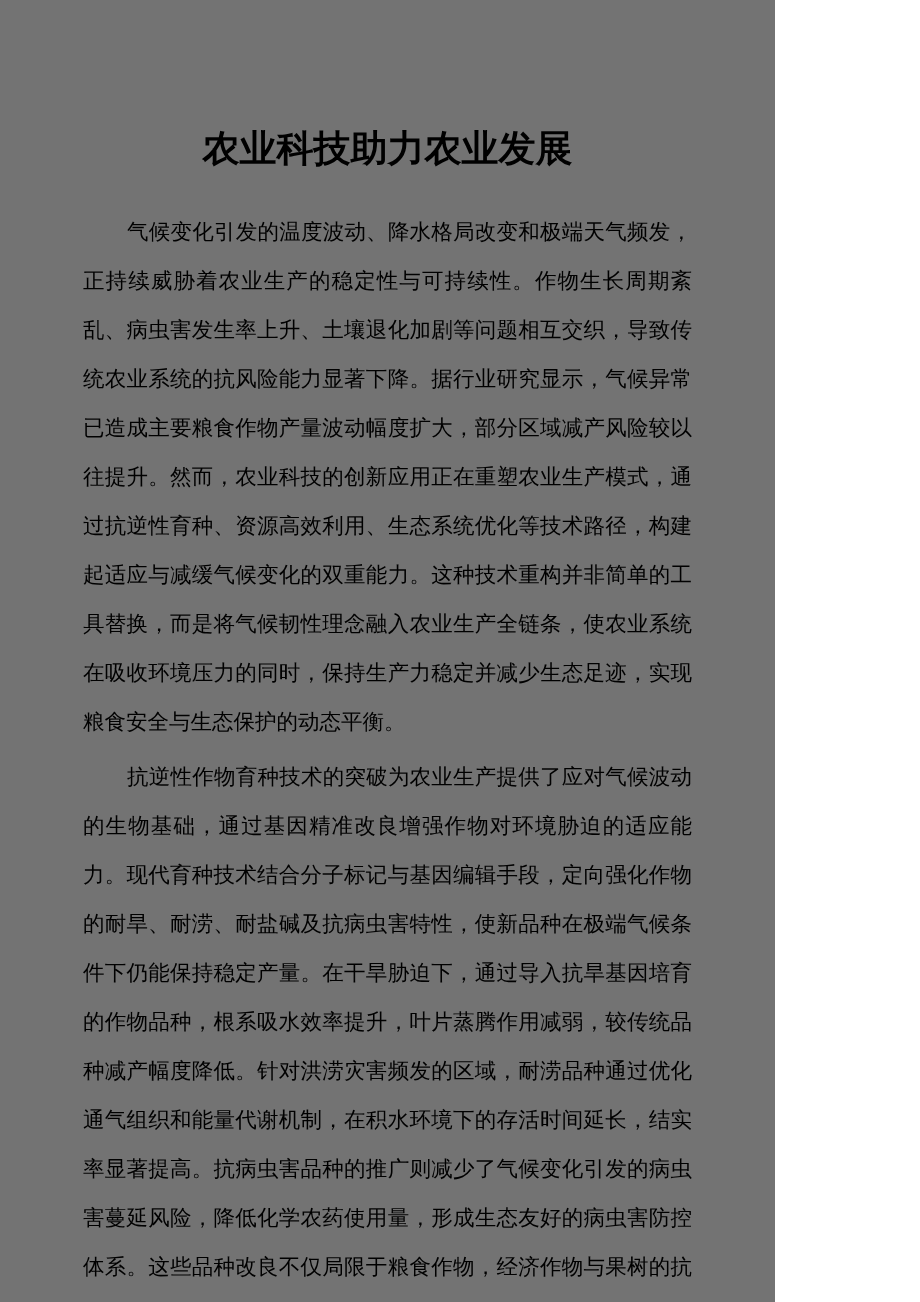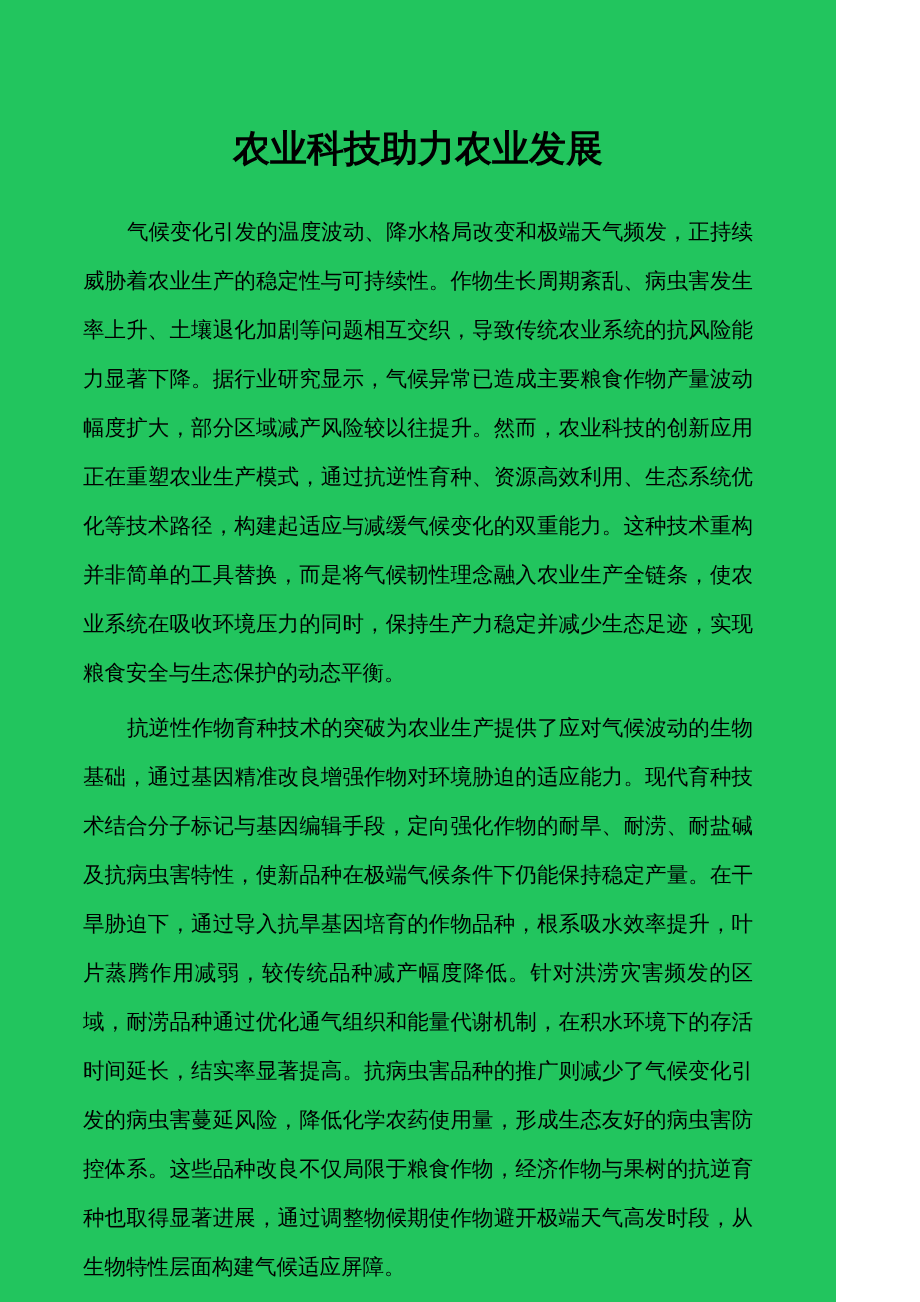--- a/index.html
+++ b/index.html
@@ -2,23 +2,23 @@
 <html><head>
 <meta charset="utf-8">
 <style>
   html, body {
     margin: 0;
     padding: 0;
     background: #ffffff;
   }
   .page {
     position: relative;
-    width: 836px;
+    width: 775px;
     height: 1302px;
-    background: #22c55e;
+    background: #737373;
     overflow: hidden;
     box-sizing: border-box;
   }
   .content {
     box-sizing: border-box;
     padding: 128px 83px 0 83px;
   }
   .doc-title {
     margin: 0 0 38px 0;
     font-family: "Liberation Sans", "DejaVu Sans", sans-serif;

